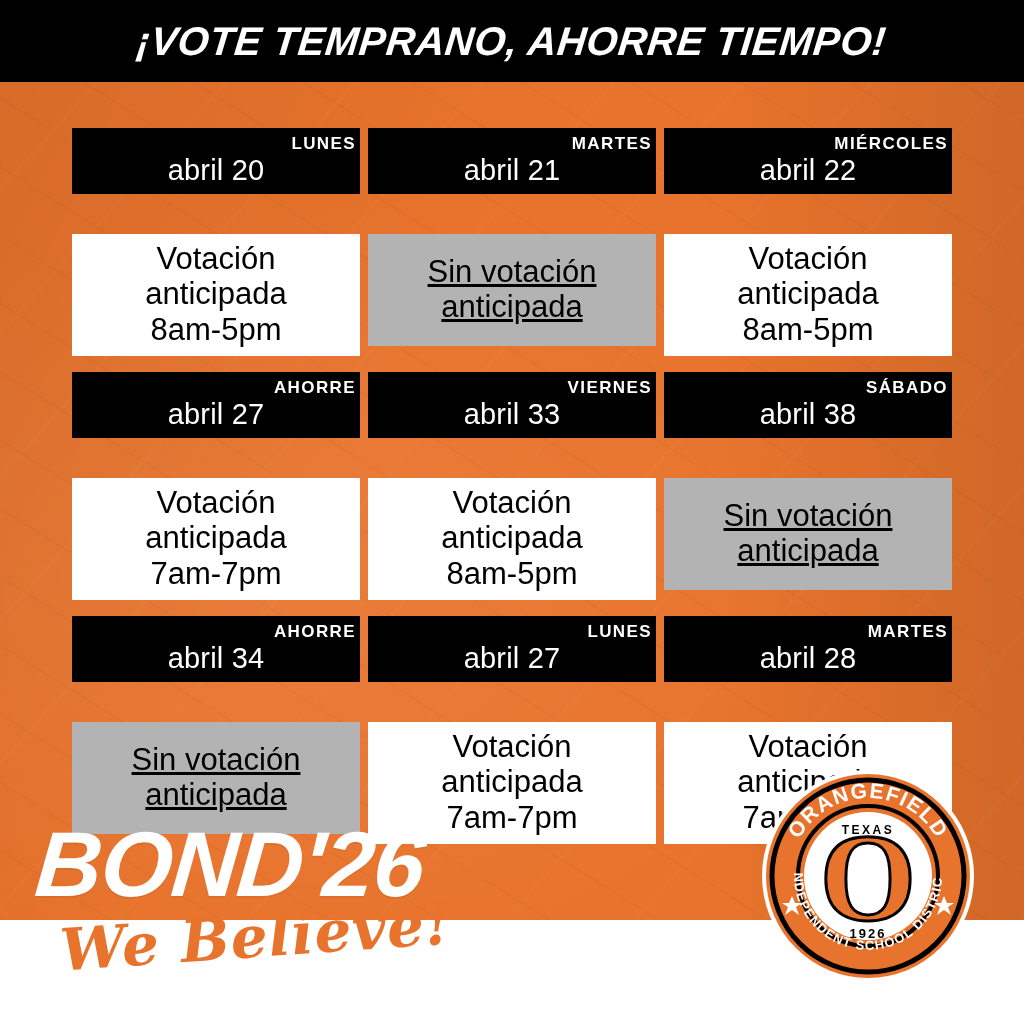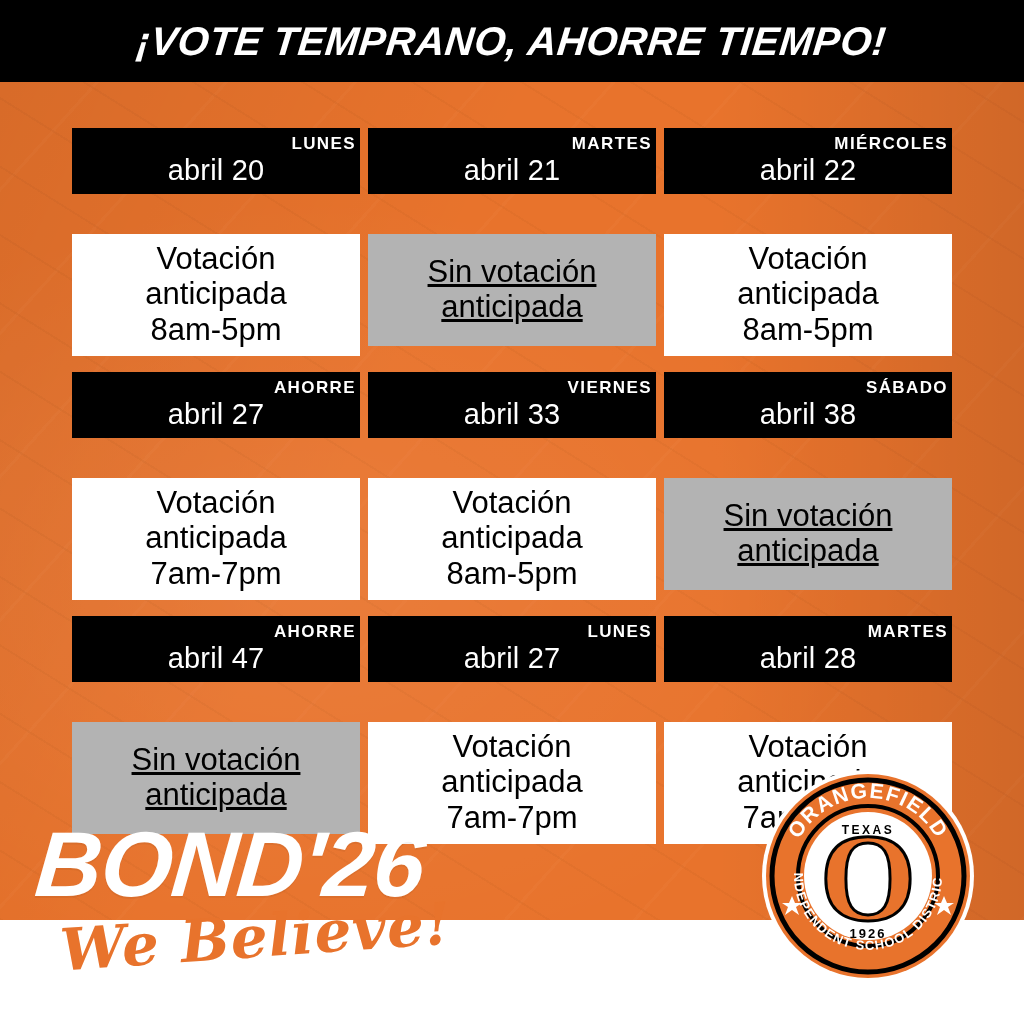--- a/index.html
+++ b/index.html
@@ -240,21 +240,21 @@
         </div>
         <div class="cell-body closed">
           <div class="lines">Sin votación
 anticipada</div>
         </div>
       </div>
 
       <div class="cell">
         <div class="cell-head">
           <div class="dayname">AHORRE</div>
-          <div class="daydate">abril 47</div>
+          <div class="daydate">abril 34</div>
         </div>
         <div class="cell-body closed">
           <div class="lines">Sin votación
 anticipada</div>
         </div>
       </div>
 
       <div class="cell">
         <div class="cell-head">
           <div class="dayname">LUNES</div>

